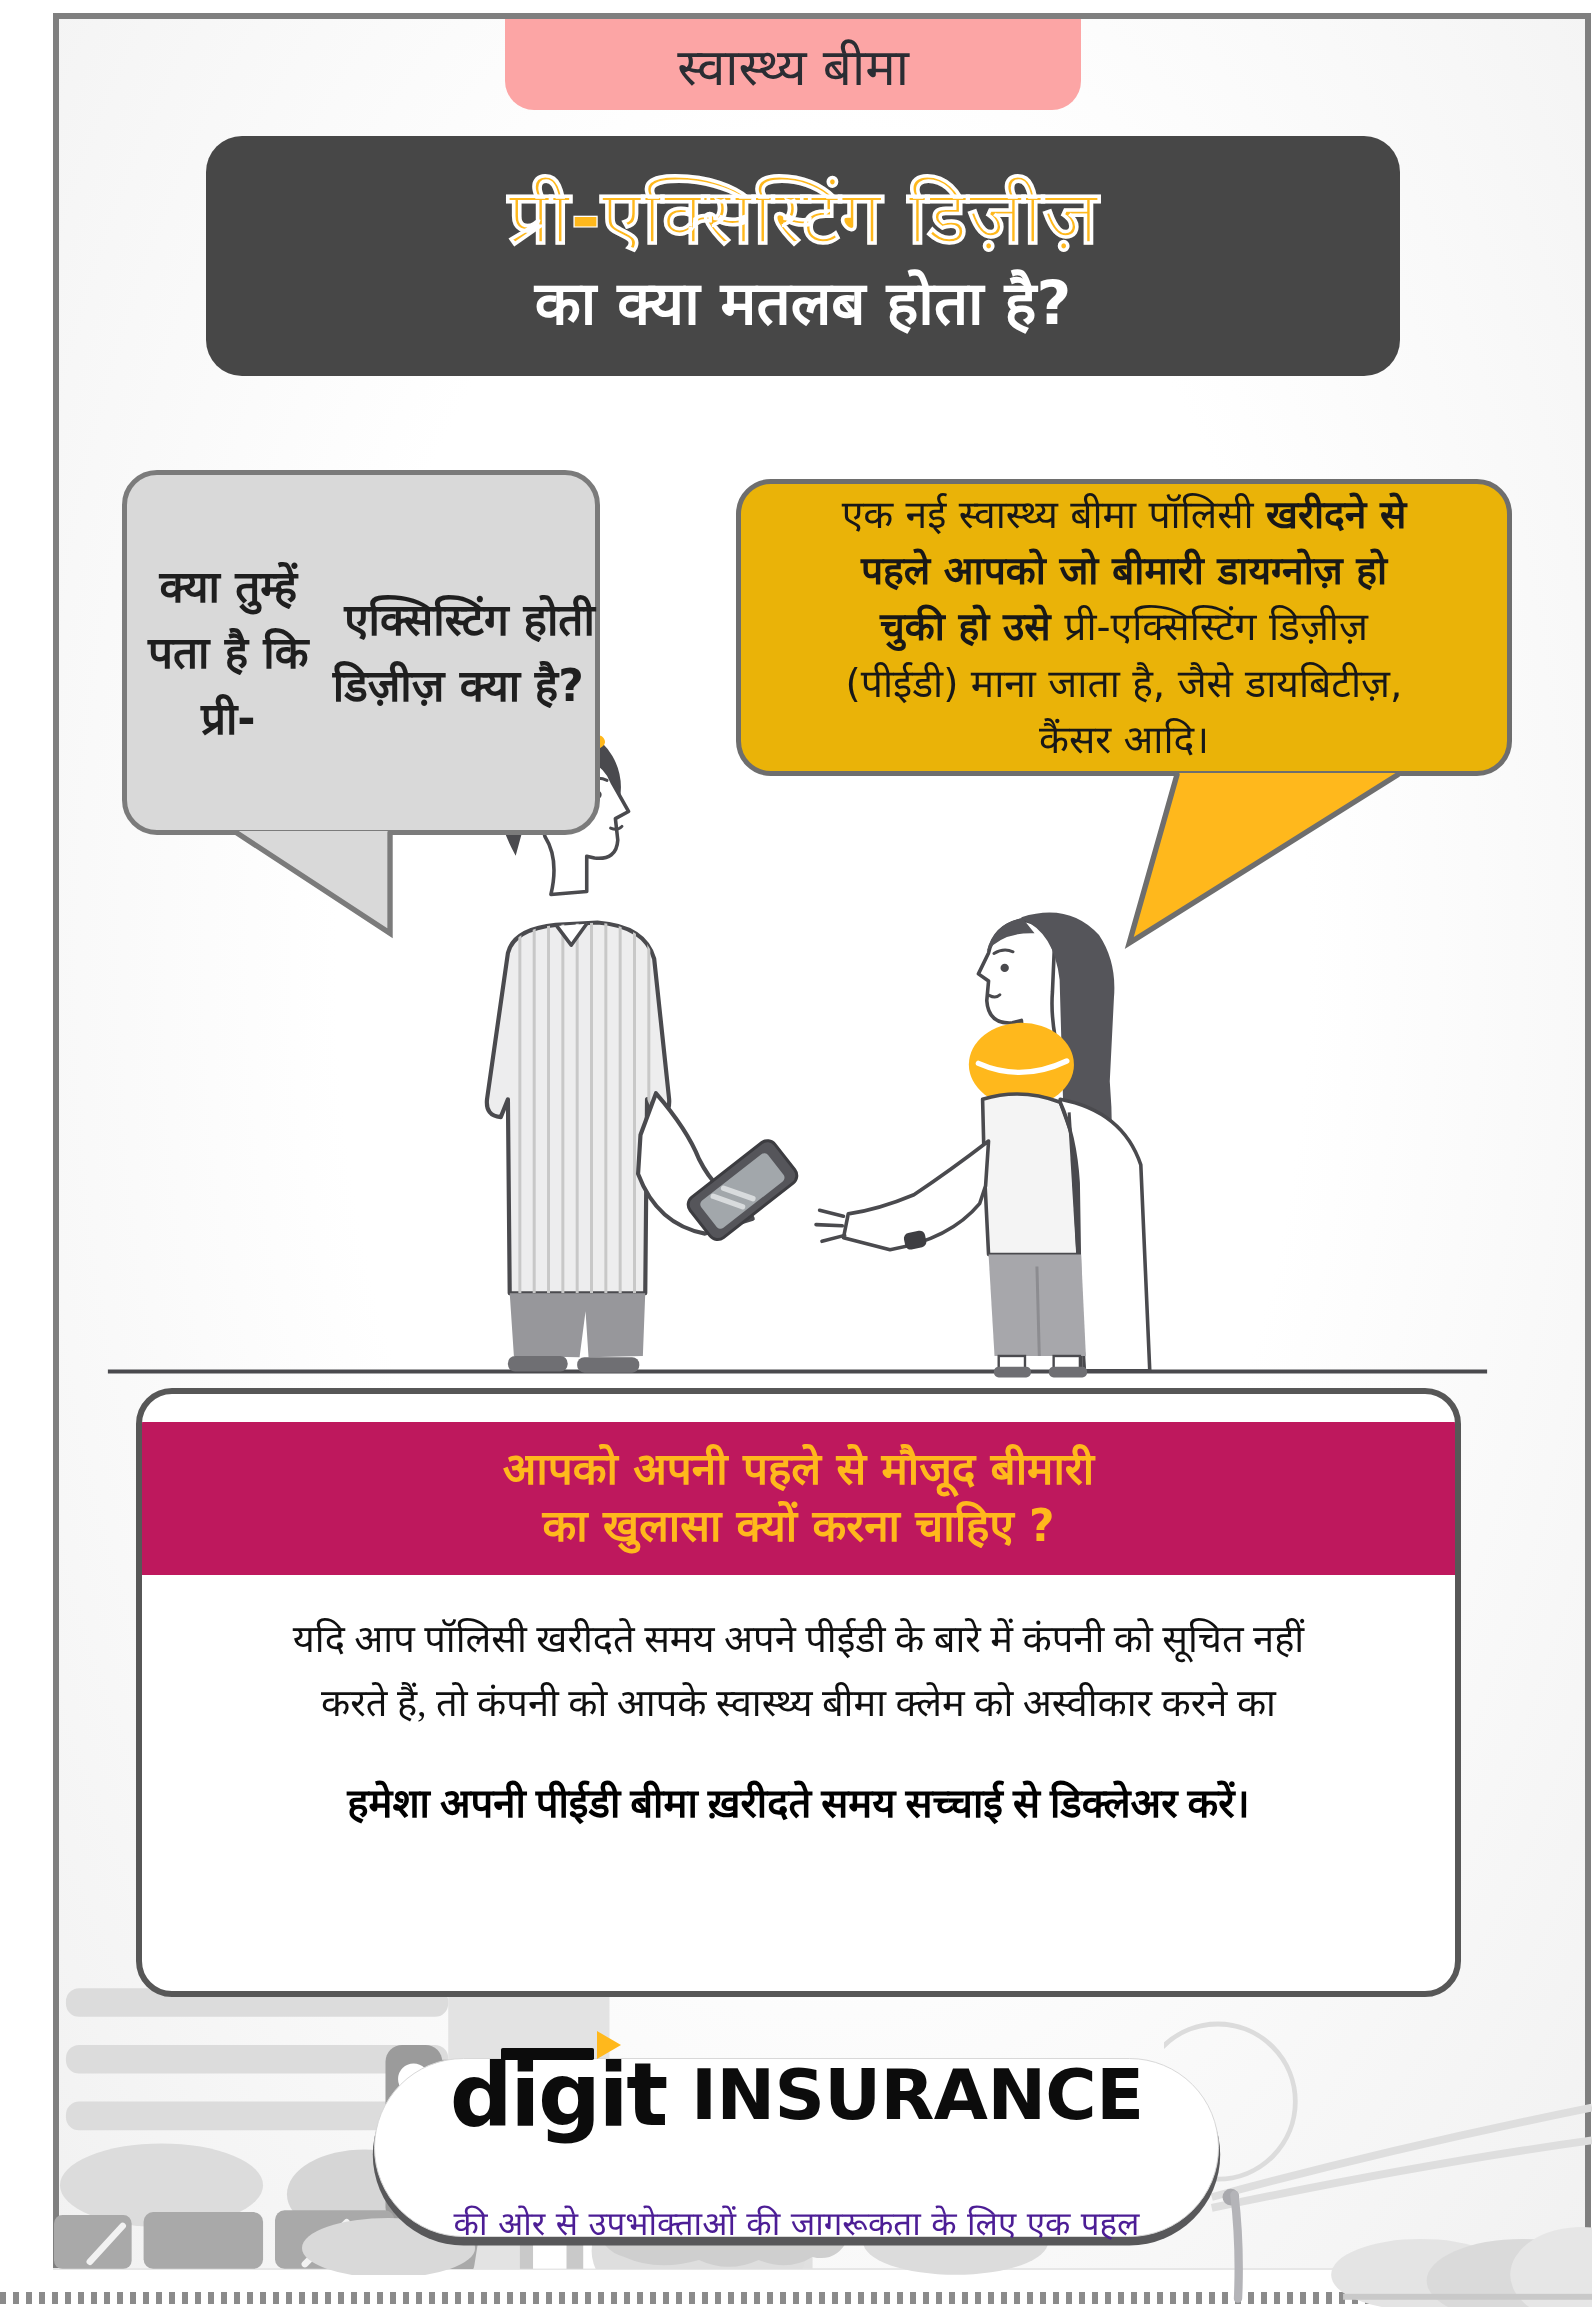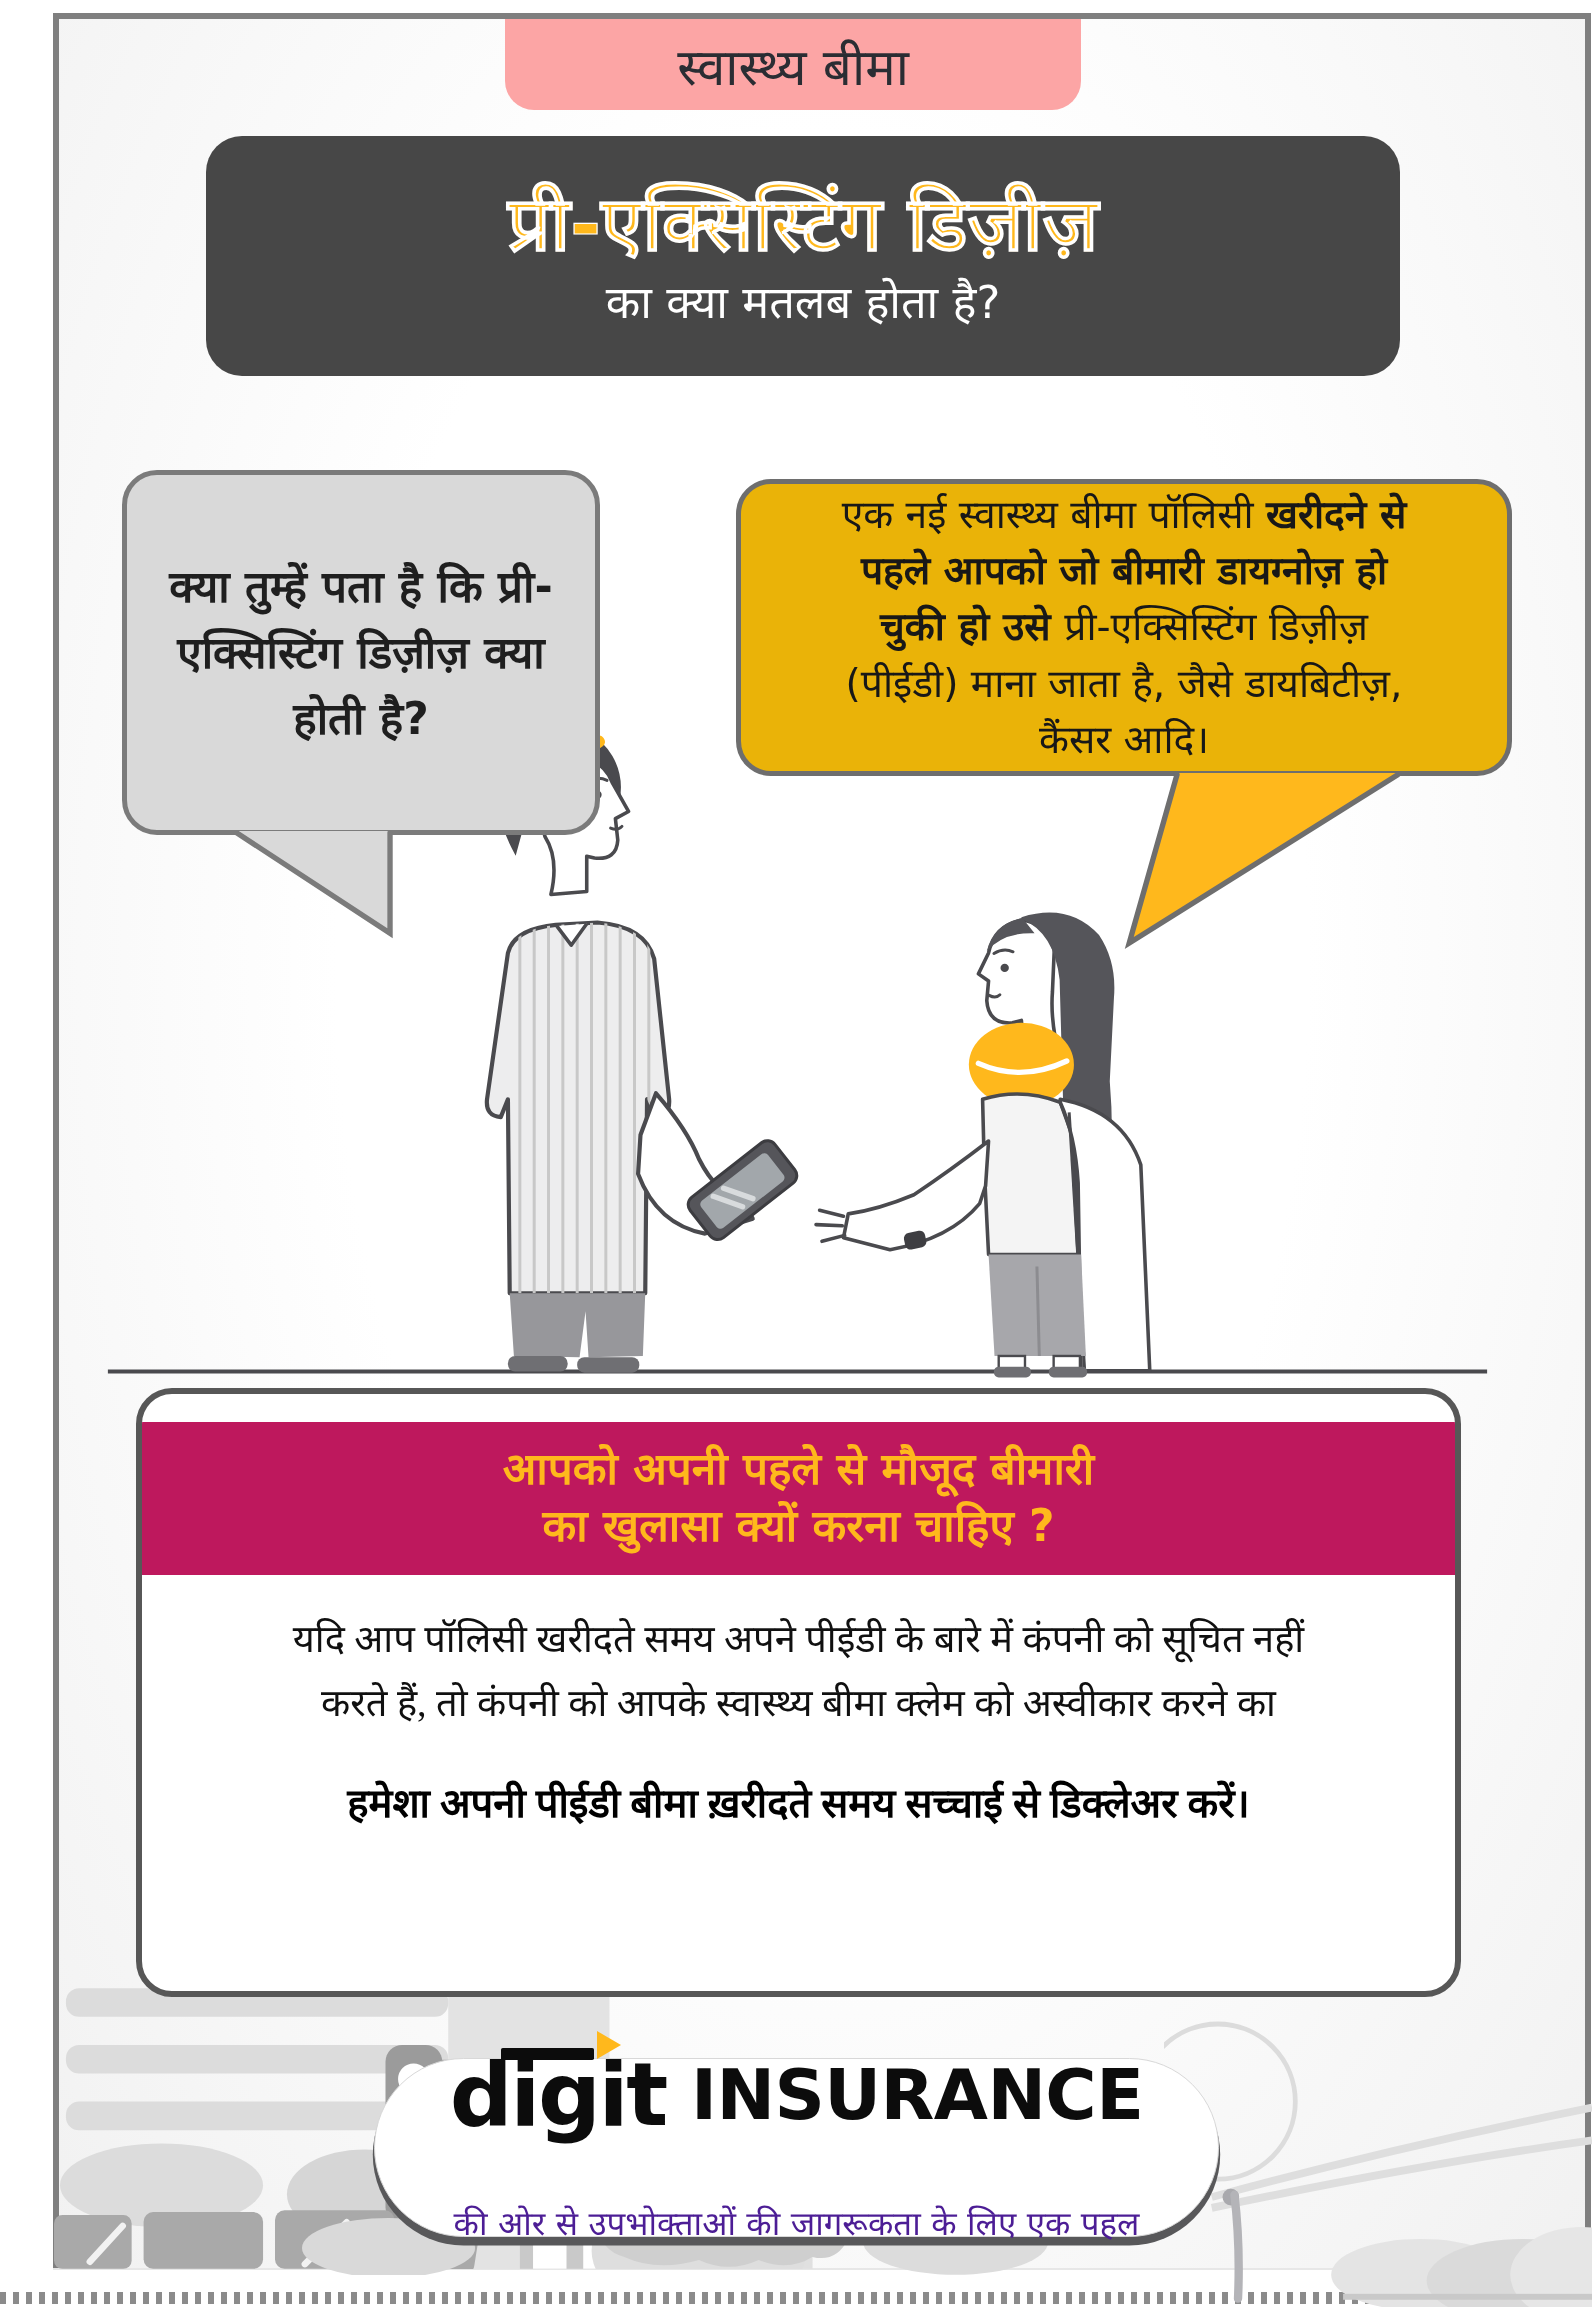--- a/index.html
+++ b/index.html
@@ -14,26 +14,26 @@
   
   .badge{position:absolute;left:505px;top:19px;width:576px;height:91px;background:#fca5a5;
          border-radius:0 0 29px 29px;display:flex;align-items:center;justify-content:center;
          font-size:51px;font-weight:normal;color:#2a2d33;z-index:2;}
 
   
   .title-block{position:absolute;left:206px;top:136px;width:1194px;height:240px;background:#474747;
          border-radius:36px;display:flex;flex-direction:column;align-items:center;justify-content:center;
          gap:18px;z-index:2;}
   .title-hi{font-size:75px;font-weight:bold;color:#FFB81C;-webkit-text-stroke:1.2px #ffffff;line-height:1;}
-  .title-sub{font-size:45px;font-weight:normal;color:#ffffff;line-height:1;}
+  .title-sub{font-size:60px;font-weight:bold;color:#ffffff;line-height:1;}
 
   
   .bubble-q{position:absolute;left:122px;top:470px;width:478px;height:365px;background:#d9d9d9;
          border:5.4px solid #7b7b7b;border-radius:35px;box-sizing:border-box;z-index:2;
-         display:flex;flex-direction:column;align-items:center;justify-content:center;}
+         display:flex;flex-direction:row;align-items:center;justify-content:center;}
   .bubble-q .line{font-size:44px;font-weight:600;color:#1f1f1f;line-height:1.5;text-align:center;}
   .tail-q{position:absolute;left:228px;top:831px;z-index:3;}
 
   .bubble-a{position:absolute;left:736px;top:479px;width:776px;height:297px;background:#eab308;
          border:5.4px solid #6e6e6e;border-radius:35px;box-sizing:border-box;z-index:2;
          display:flex;flex-direction:column;align-items:center;justify-content:center;}
   .bubble-a .line{font-size:39px;color:#181818;line-height:1.44;text-align:center;font-weight:500;white-space:nowrap;}
   .bubble-a .b{font-weight:800;}
   .tail-a{position:absolute;left:1111px;top:773px;z-index:3;}
 

